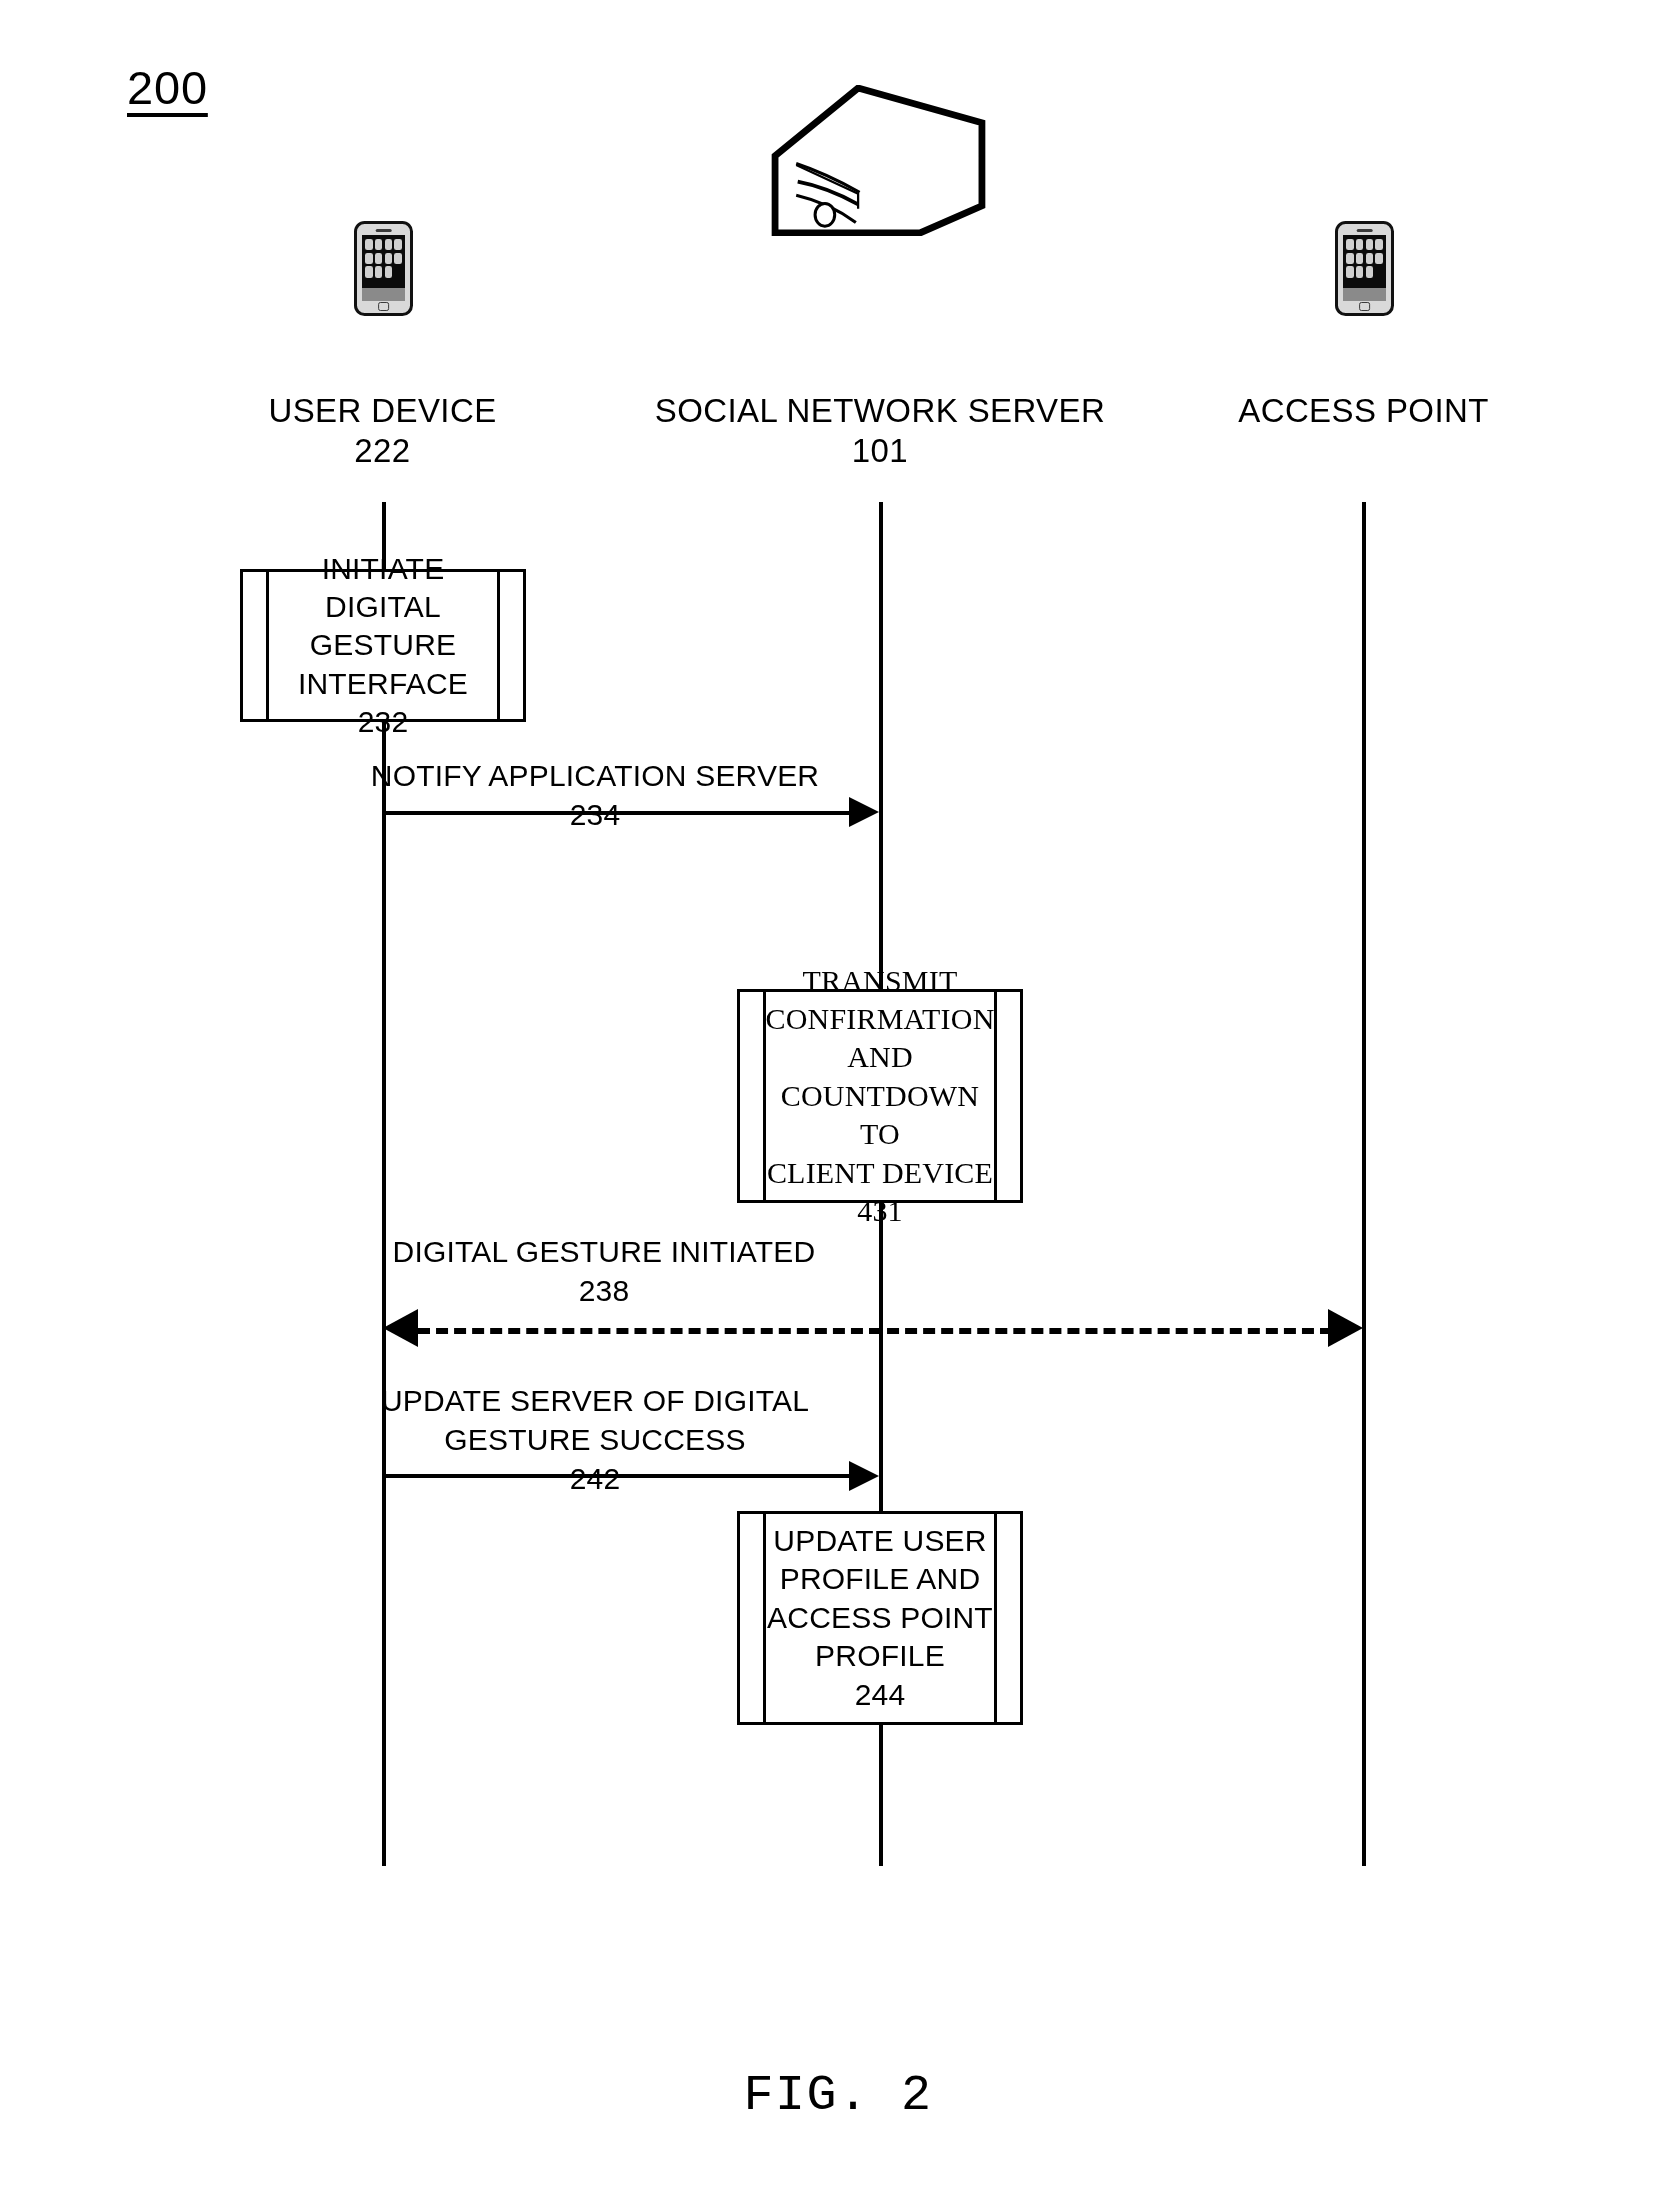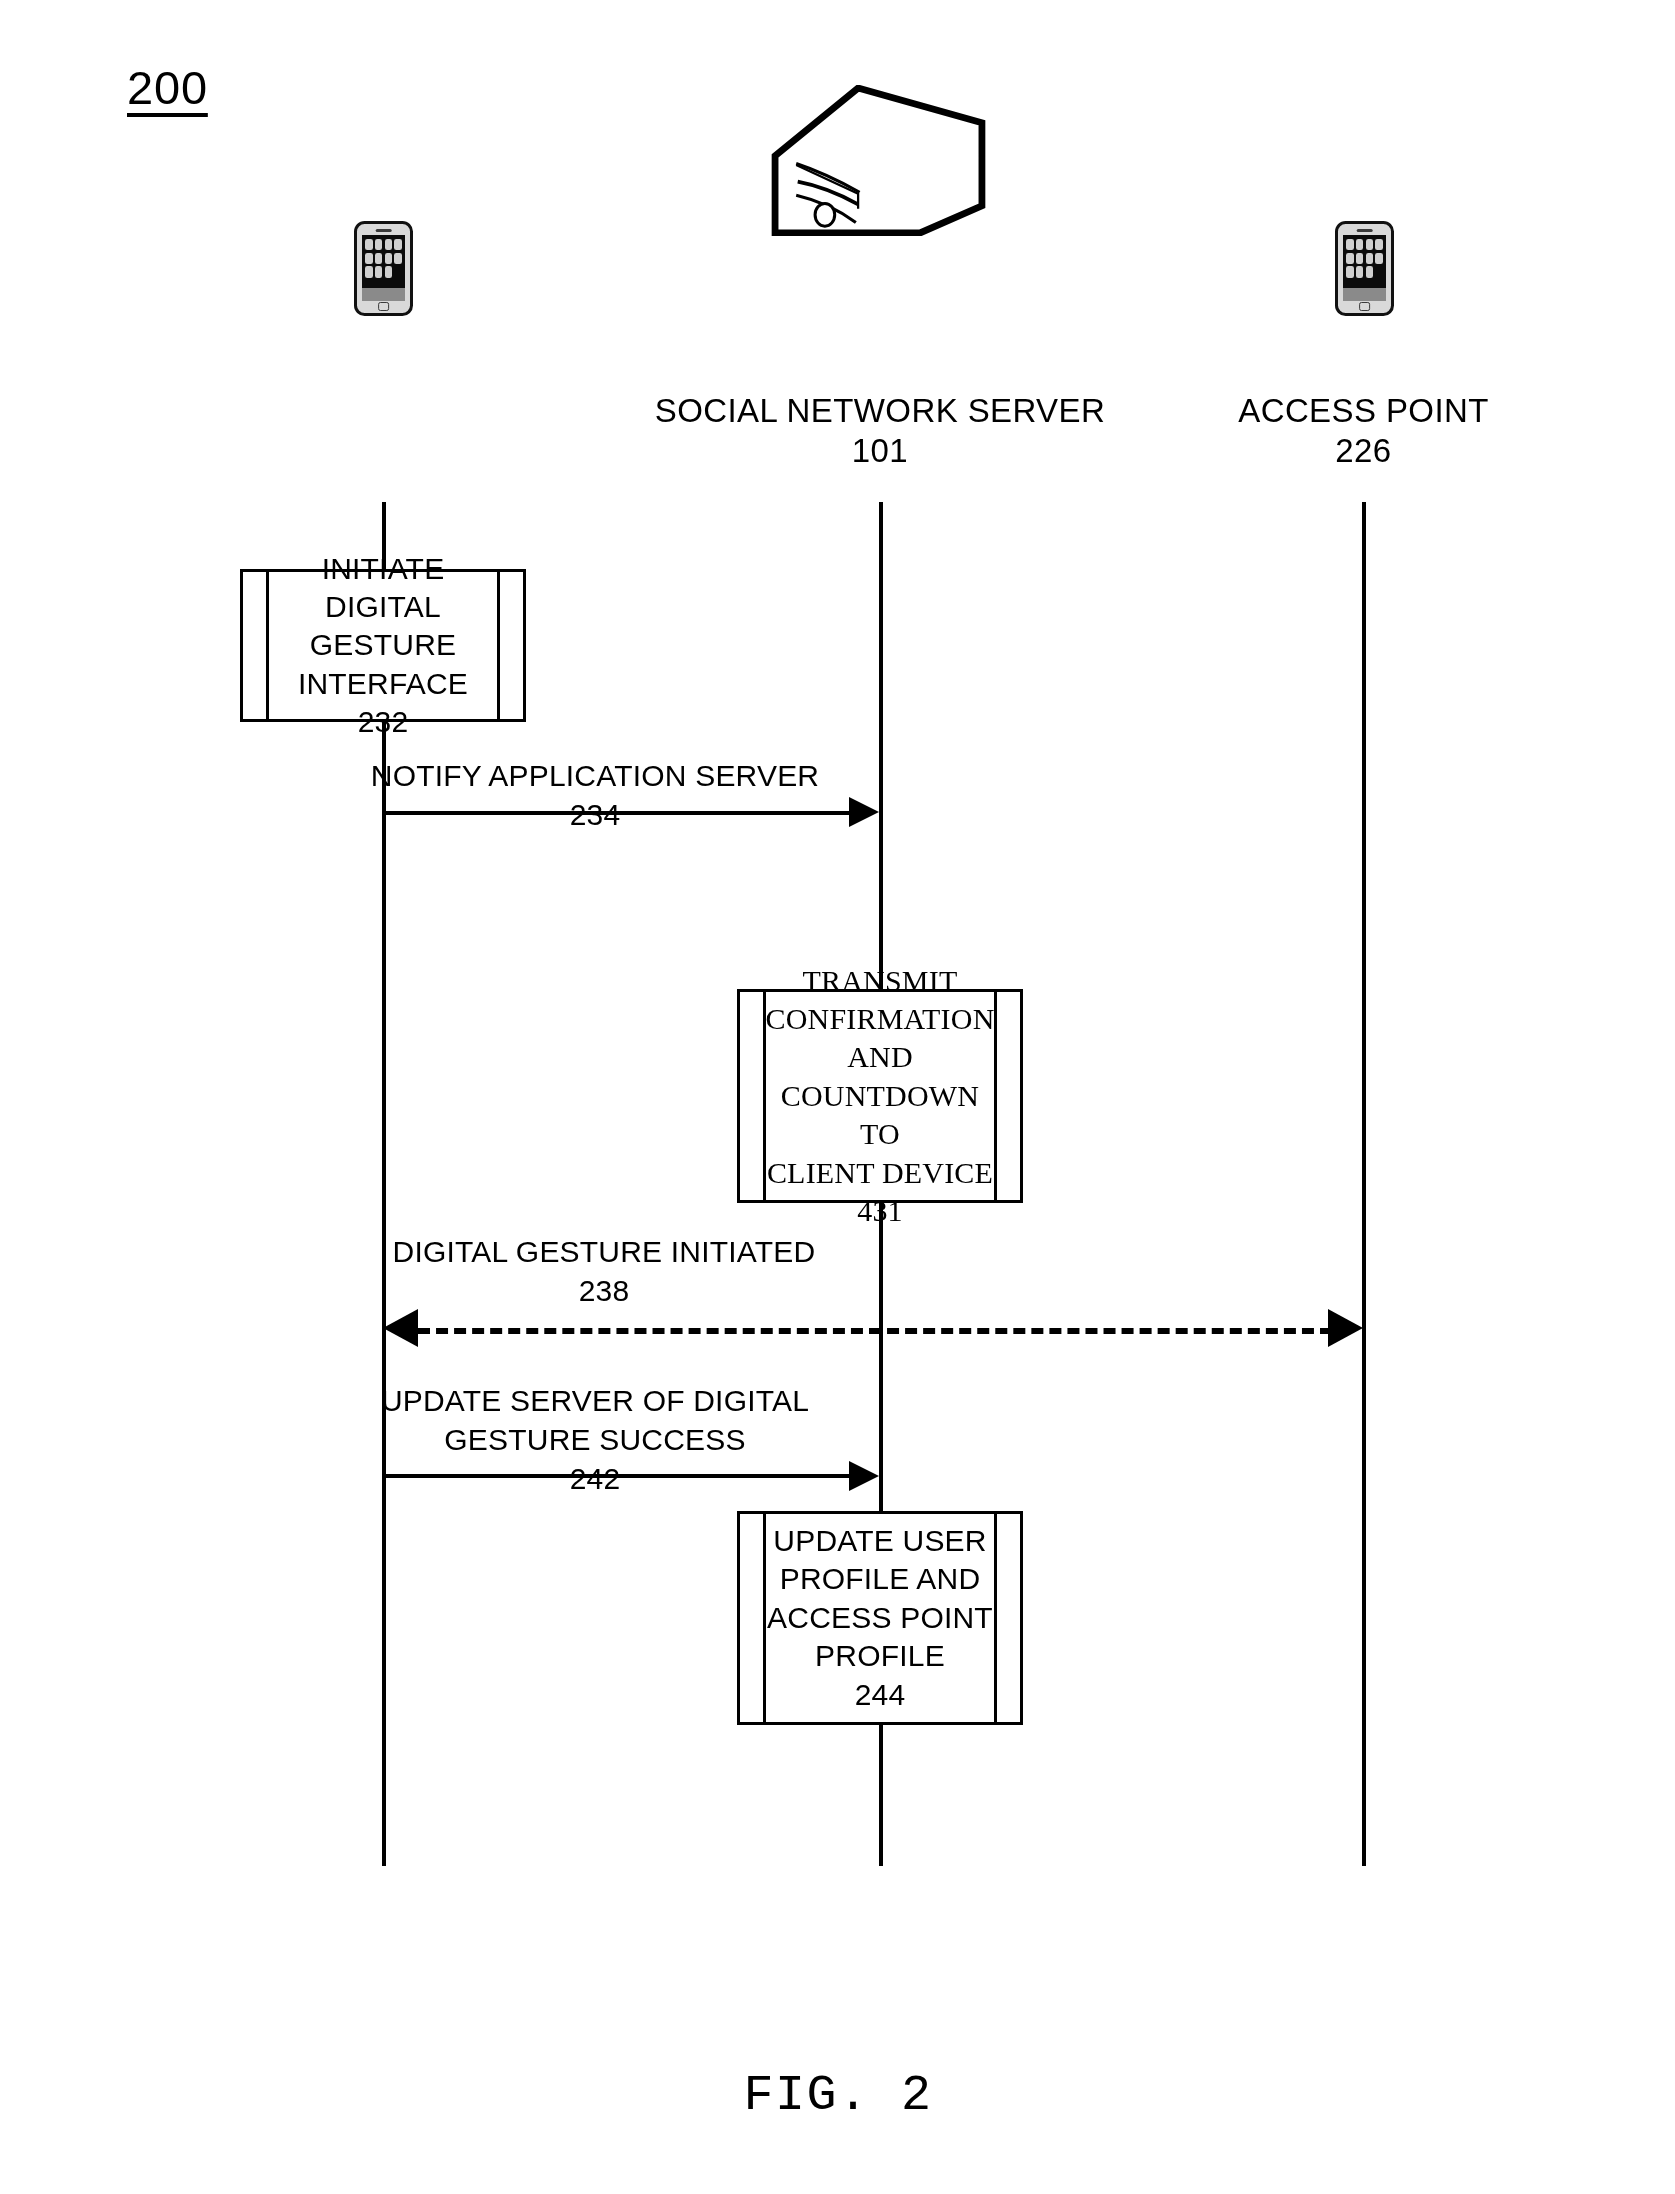--- a/index.html
+++ b/index.html
@@ -219,20 +219,24 @@
           <i></i>
         <i></i>
           <i></i>
           <i></i>
       </span>
       <span class="dock"></span>
       <span class="home"></span>
     </div>
   </div>
 
+  <div class="actor-head" style="left:156px; top:391px; width:453px;">
+    <div>USER DEVICE</div>
+    <div>222</div>
+  </div>
 
   <div class="lifeline" style="left:382px; top:502px; height:1364px;"></div>
 
   <div class="server-icon" style="left:769px; top:85px;">
     <svg width="219" height="151" viewBox="0 0 290 200" aria-hidden="true">
       <path d="M8 94 L8 196 L200 196 L282 160 L282 50 L118 4 Z" fill="#ffffff" stroke="#000000" stroke-width="9" stroke-linejoin="miter"></path>
       <path d="M38 128 C70 134, 96 146, 118 158" fill="none" stroke="#000000" stroke-width="5"></path>
       <path d="M36 146 C70 154, 96 168, 115 182" fill="none" stroke="#000000" stroke-width="4"></path>
       <path d="M36 104 C72 116, 102 132, 120 142" fill="none" stroke="#000000" stroke-width="4"></path>
       <path d="M36 106 L118 144 L118 164" fill="none" stroke="#000000" stroke-width="3"></path>
@@ -263,21 +267,20 @@
           <i></i>
           <i></i>
       </span>
       <span class="dock"></span>
       <span class="home"></span>
     </div>
   </div>
 
   <div class="actor-head" style="left:1137px; top:391px; width:453px;">
     <div>ACCESS POINT</div>
-    <div>226</div>
   </div>
 
   <div class="lifeline" style="left:1362px; top:502px; height:1364px;"></div>
 
   <div class="proc-box" style="left:240px; top:569px; width:286px; height:153px;">
     <div class="proc-label"><span>INITIATE DIGITAL
 GESTURE
 INTERFACE</span>
 <span>232</span></div>
   </div>

